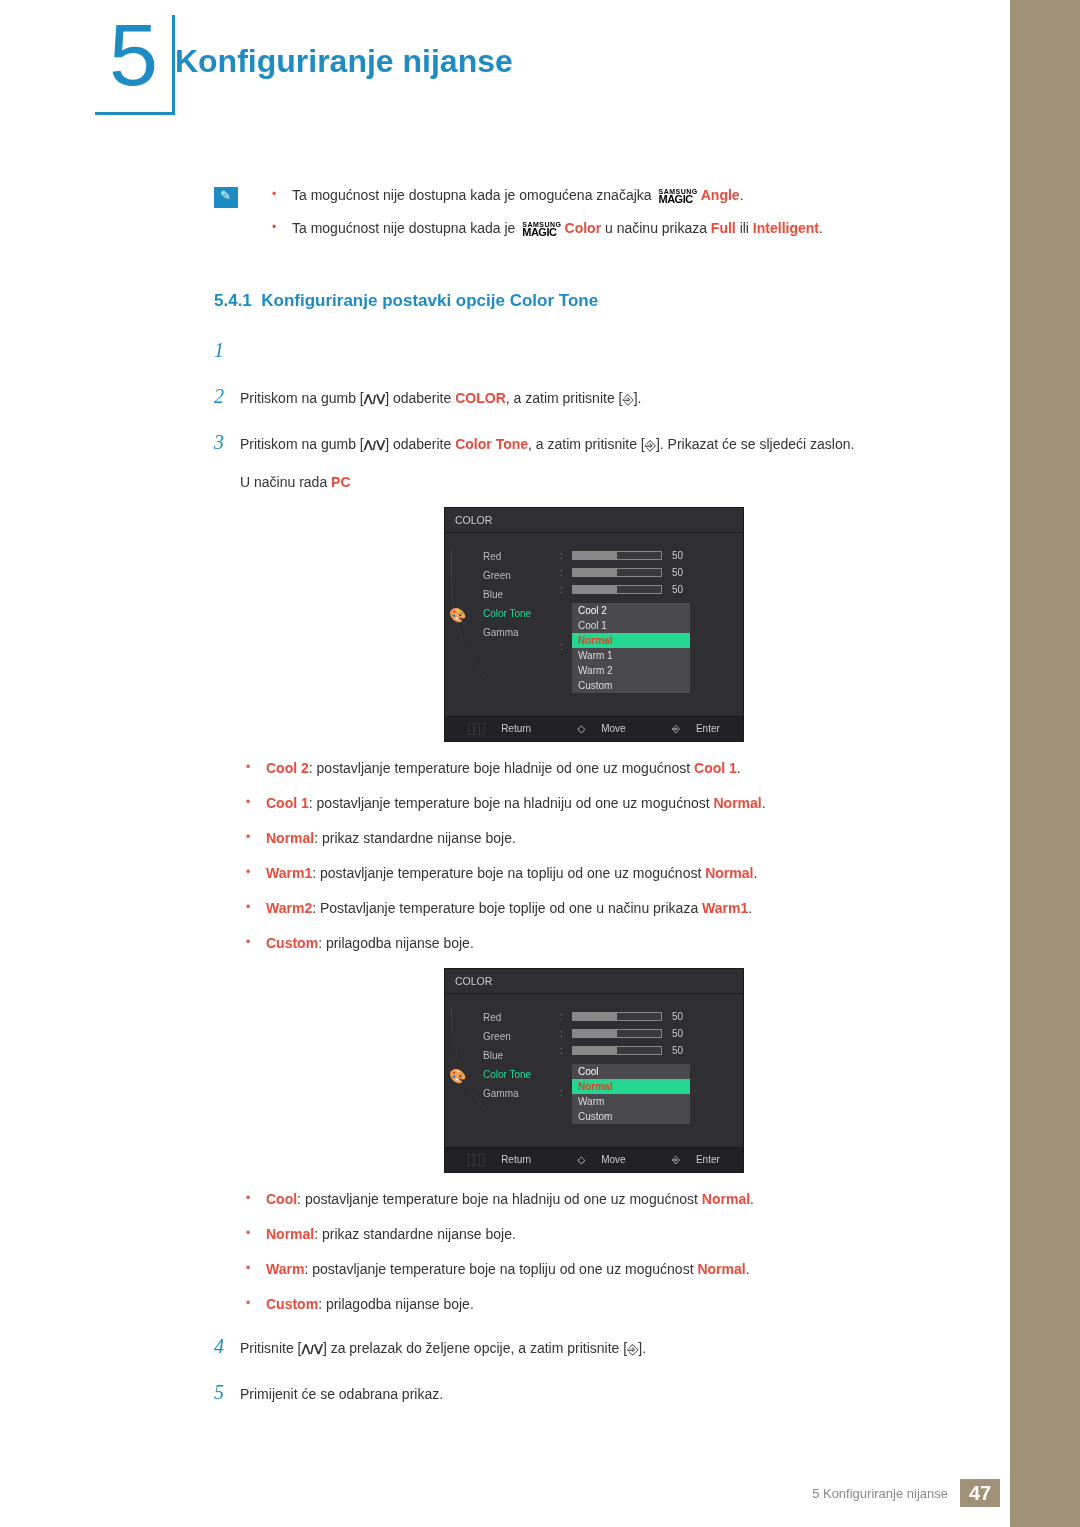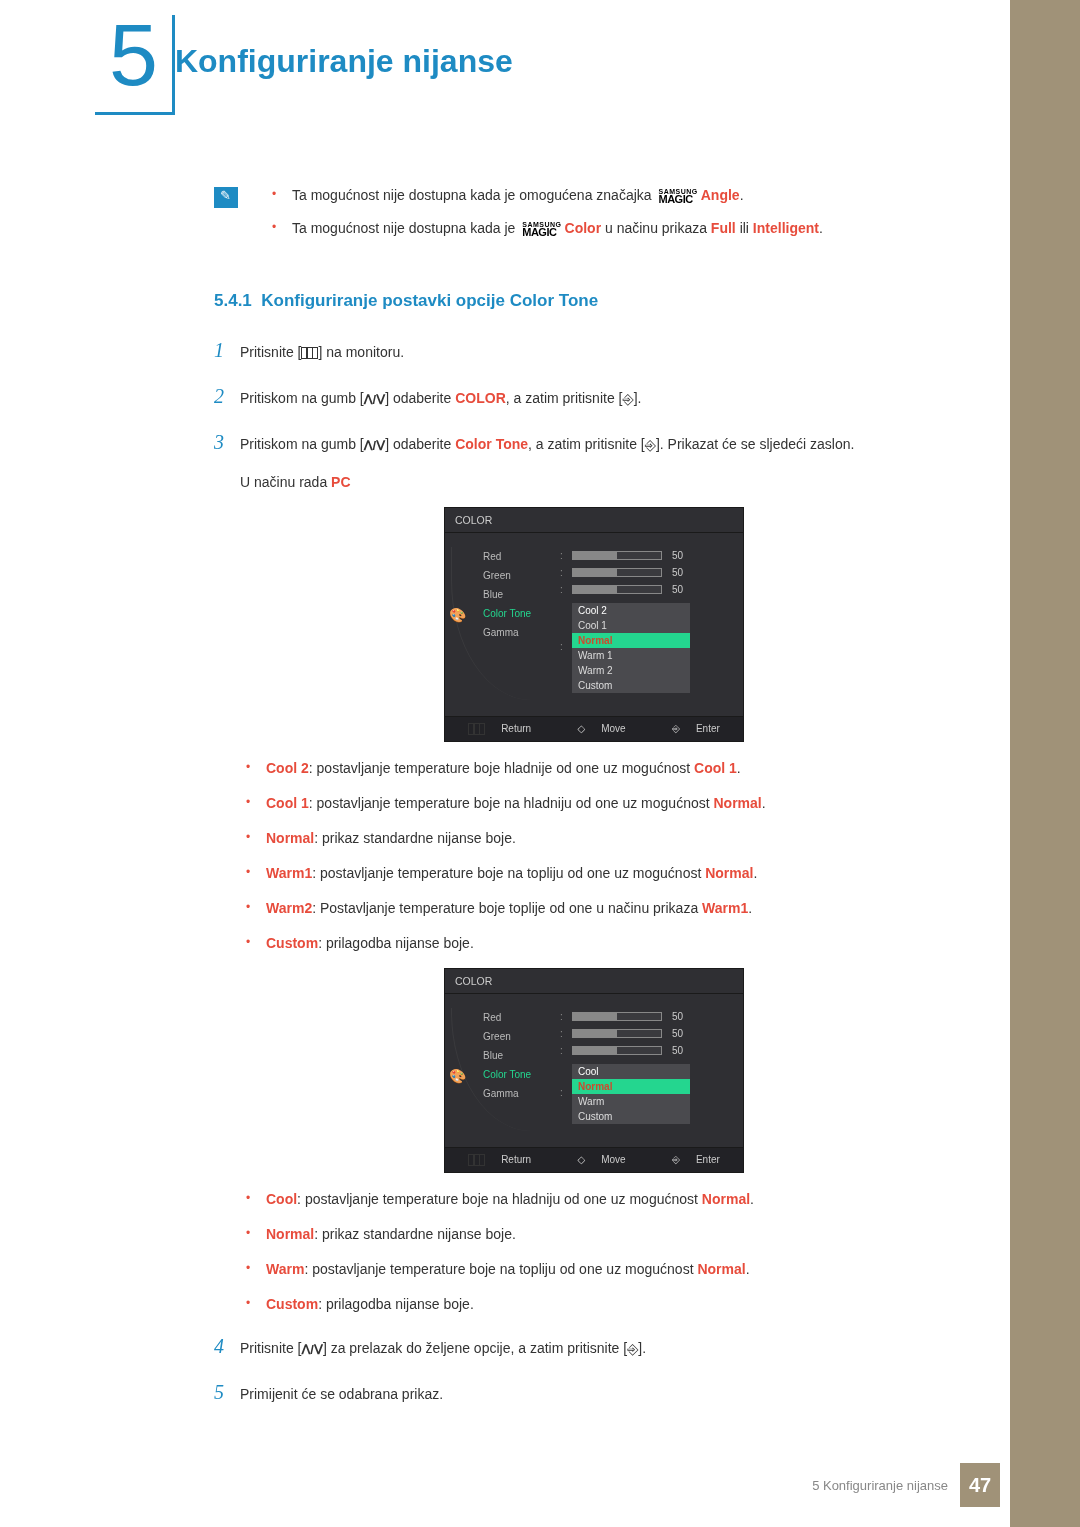--- a/index.html
+++ b/index.html
@@ -284,21 +284,21 @@
       bottom: 20px;
       right: 80px;
       display: flex;
       align-items: center;
       font-size: 13px;
     }
     .footer-text { color: #888; margin-right: 12px; }
     .footer-page {
       background: #a09278;
       color: #fff;
-      width: 40px; height: 44px;
+      width: 40px; height: 28px;
       display:flex;
       align-items:center;
       justify-content:center;
       font-size: 20px;
       font-weight: bold;
     }
   </style>
 </head>
 <body>
 
@@ -336,26 +336,20 @@
       </div>
     </div>
 
     <div class="subsection-title">
       <span>5.4.1</span>&nbsp;&nbsp;<span>Konfiguriranje postavki opcije Color Tone</span>
     </div>
 
     <div class="steps">
       <div class="step">
         <span class="step-num">1</span>
-        <span class="step-text">
-          <span>Pritisnite [</span><span class="inline-icon-menu">
-              <span></span>
-              <span></span>
-            </span><span>] na monitoru.</span>
-        </span>
       </div>
       <div class="step">
         <span class="step-num">2</span>
         <span class="step-text">
           <span>Pritiskom na gumb [</span><span class="inline-icon-updown">ᐱ/ᐯ</span><span>] odaberite </span><span class="bold-red">COLOR</span><span>, a zatim pritisnite [</span><span class="inline-icon-enter">⎆</span><span>].</span>
         </span>
       </div>
       <div class="step">
         <span class="step-num">3</span>
         <span class="step-text">

